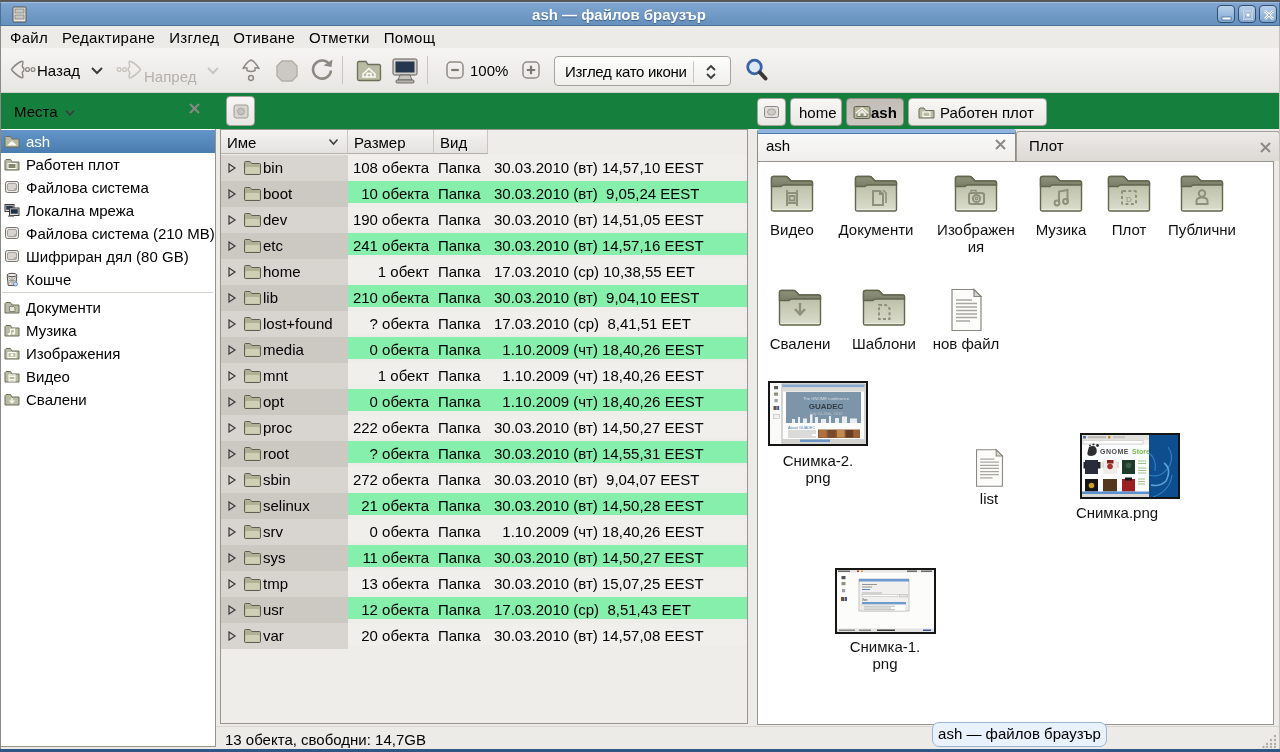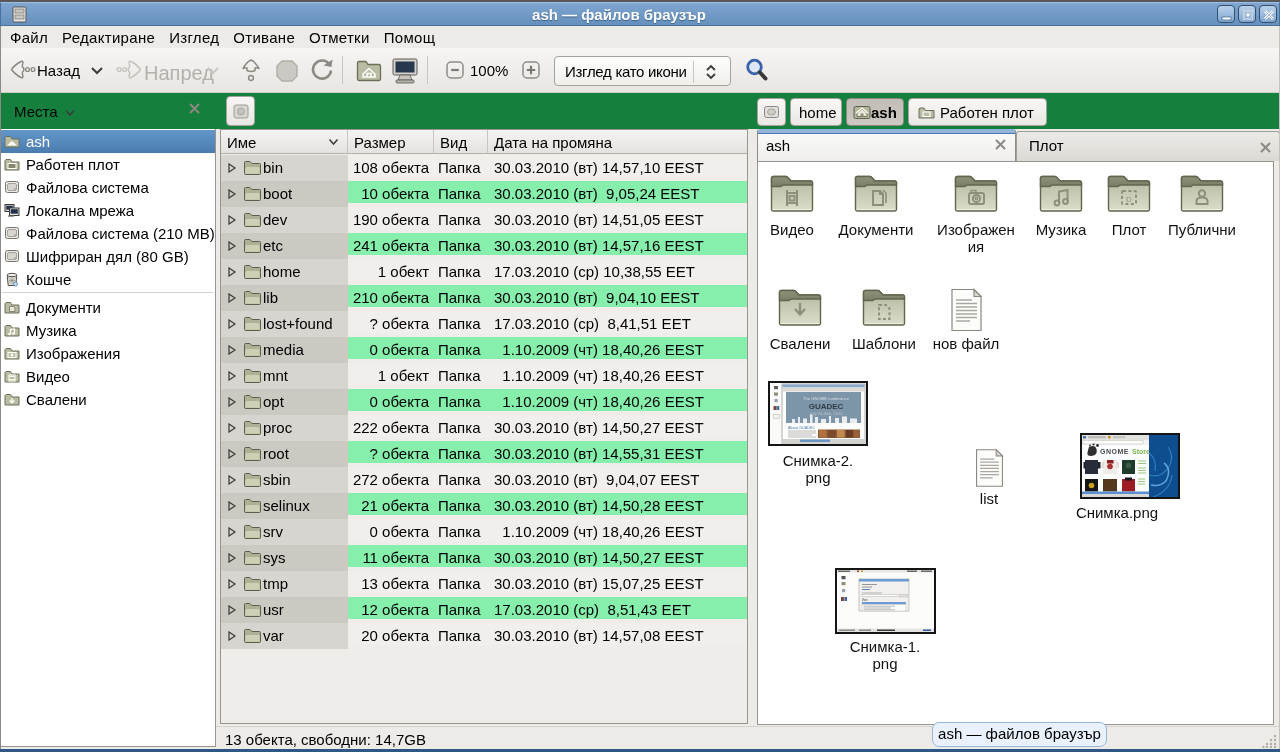--- a/index.html
+++ b/index.html
@@ -15,21 +15,21 @@
 .winbtn{position:absolute;top:2px;width:18px;height:18px;border:1px solid #33516f;border-radius:4px;
  background:linear-gradient(#b9d0ea,#7fa7d2);}
 .winbtn svg{position:absolute;left:2px;top:2px;}
 
 #menubar{position:absolute;left:0;top:26px;width:1280px;height:22px;background:#edebe8;display:flex;align-items:center;padding-left:3px;}
 #menubar span{padding:0 7px;letter-spacing:0.3px;}
 
 #toolbar{position:absolute;left:0;top:48px;width:1280px;height:45px;background:linear-gradient(#f6f5f3,#e8e6e3);border-bottom:1px solid #d2cfca;}
 .tsep{position:absolute;top:8px;width:1px;height:28px;background:#c9c6c1;}
 #lbl-back{position:absolute;left:37px;top:14px;font-size:15px;}
-#lbl-fwd{position:absolute;left:144px;top:14px;font-size:20px;color:#b4b1ac;}
+#lbl-fwd{position:absolute;left:144px;top:20px;font-size:15px;color:#b4b1ac;}
 #lbl-zoom{position:absolute;left:470px;top:14px;font-size:15px;}
 
 #combo{position:absolute;left:554px;top:8px;width:177px;height:30px;border:1px solid #a5a19b;border-radius:4px;background:linear-gradient(#fdfdfc,#f0efec);}
 #combo .ctext{position:absolute;left:10px;top:6px;letter-spacing:-0.3px;}
 #combo .cdiv{position:absolute;right:36px;top:4px;width:1px;height:22px;background:#c9c6c1;}
 
 #locrow{position:absolute;left:0;top:93px;width:1280px;height:36px;background:#15803d;}
 #mesta{position:absolute;left:14px;top:10px;}
 #mesta-arrow{position:absolute;left:64px;top:16px;}
 #mesta-x{position:absolute;left:188px;top:9px;}
@@ -313,23 +313,20 @@
         <span>Име</span>
         <svg style="position:absolute;right:8px;top:8px" width="11" height="8">
           <path d="M1.5 1.5 L5.5 6 L9.5 1.5" fill="none" stroke="#3c3c3c" stroke-width="1.5"></path>
         </svg>
       </div>
       <div class="hcell" style="left:127px;width:86px">
         <span>Размер</span>
       </div>
       <div class="hcell" style="left:213px;width:54px">
         <span>Вид</span>
-      </div>
-      <div class="hcell" style="left:267px;width:259px;border-right:none">
-        <span>Дата на промяна</span>
       </div>
       <div class="lrow odd" style="top:25px">
         <span class="c1"></span>
         <svg class="exp" width="10" height="10">
           <path d="M2 1 L8 5 L2 9 Z" fill="none" stroke="#3a3a3a" stroke-width="1.2"></path>
         </svg>
         <svg class="sfold" width="19" height="17" viewBox="0 0 19 17">
           <path d="M1.5 14.5 L1.5 3.5 Q1.5 2.5 2.5 2.5 L7 2.5 L8.8 4.5 L16.5 4.5 Q17.5 4.5 17.5 5.5 L17.5 14.5 Q17.5 15.5 16.5 15.5 L2.5 15.5 Q1.5 15.5 1.5 14.5 Z" fill="#aeb196" stroke="#5d604c" stroke-width="1"></path>
           <path d="M2.3 14.8 L2.3 9.5 Q2.3 8 3.8 8 L15.2 8 Q16.7 8 16.7 9.5 L16.7 14.8 Z" fill="#cdd0b5"></path>
         </svg>

